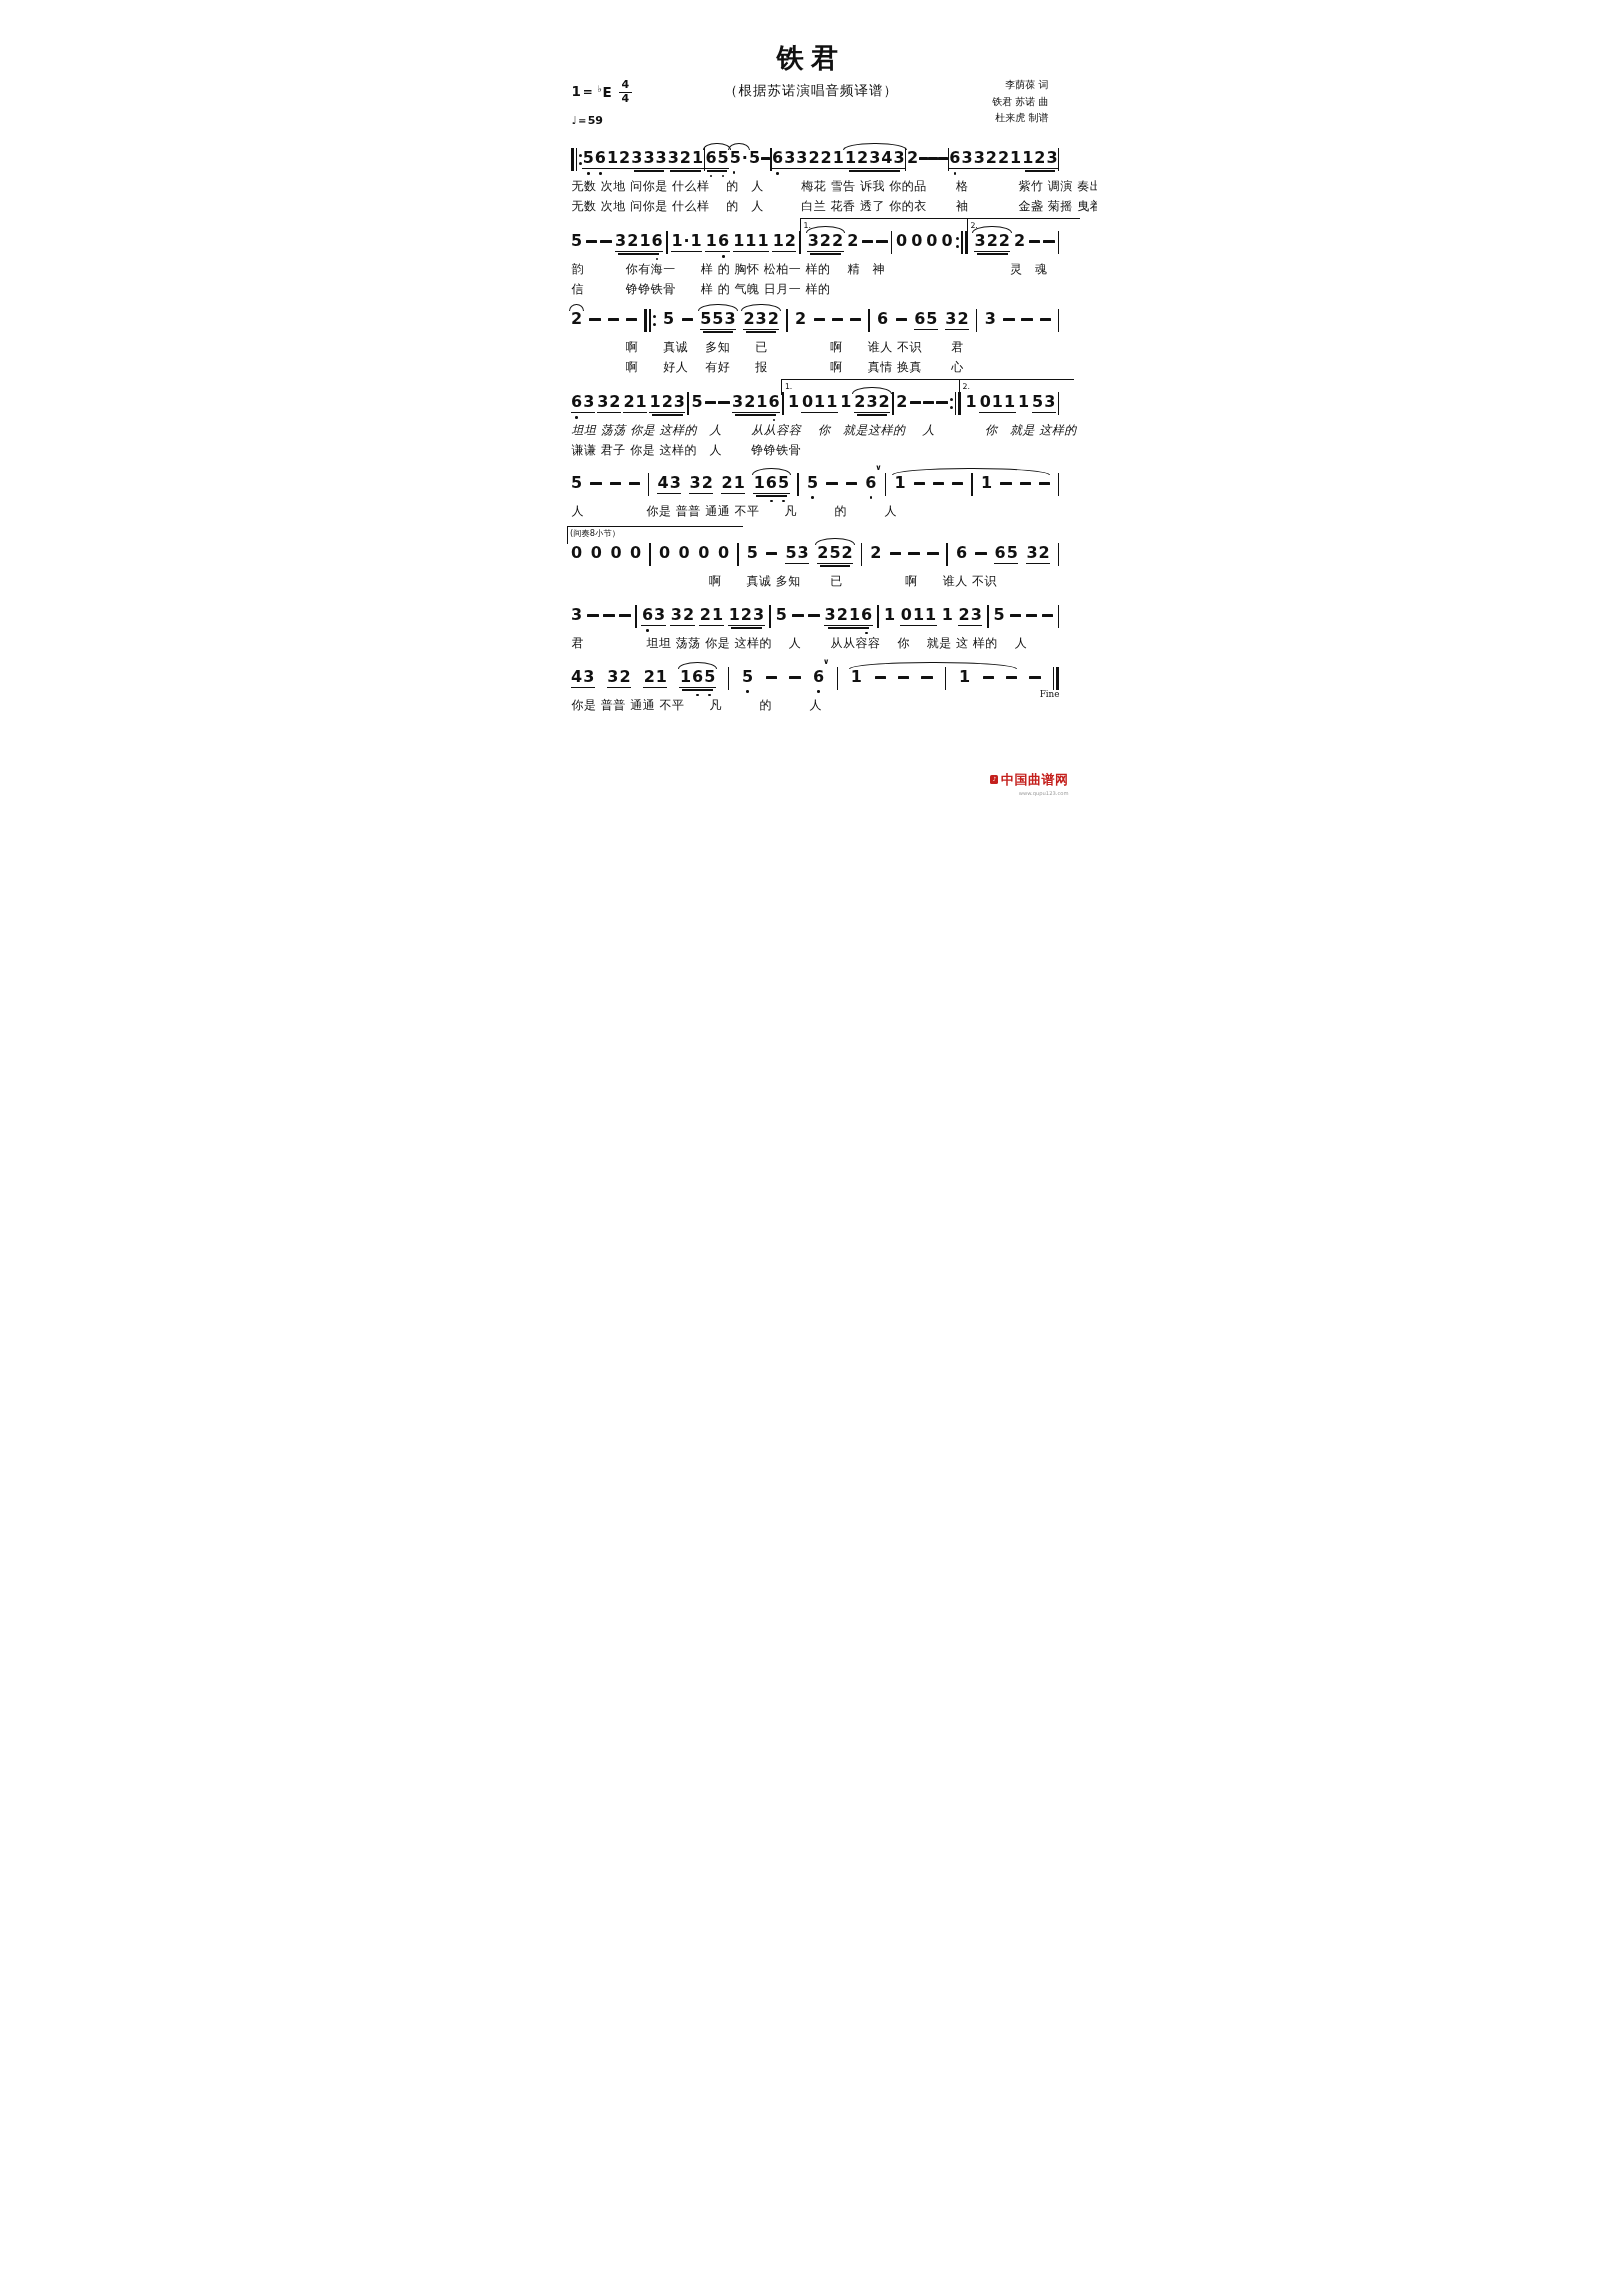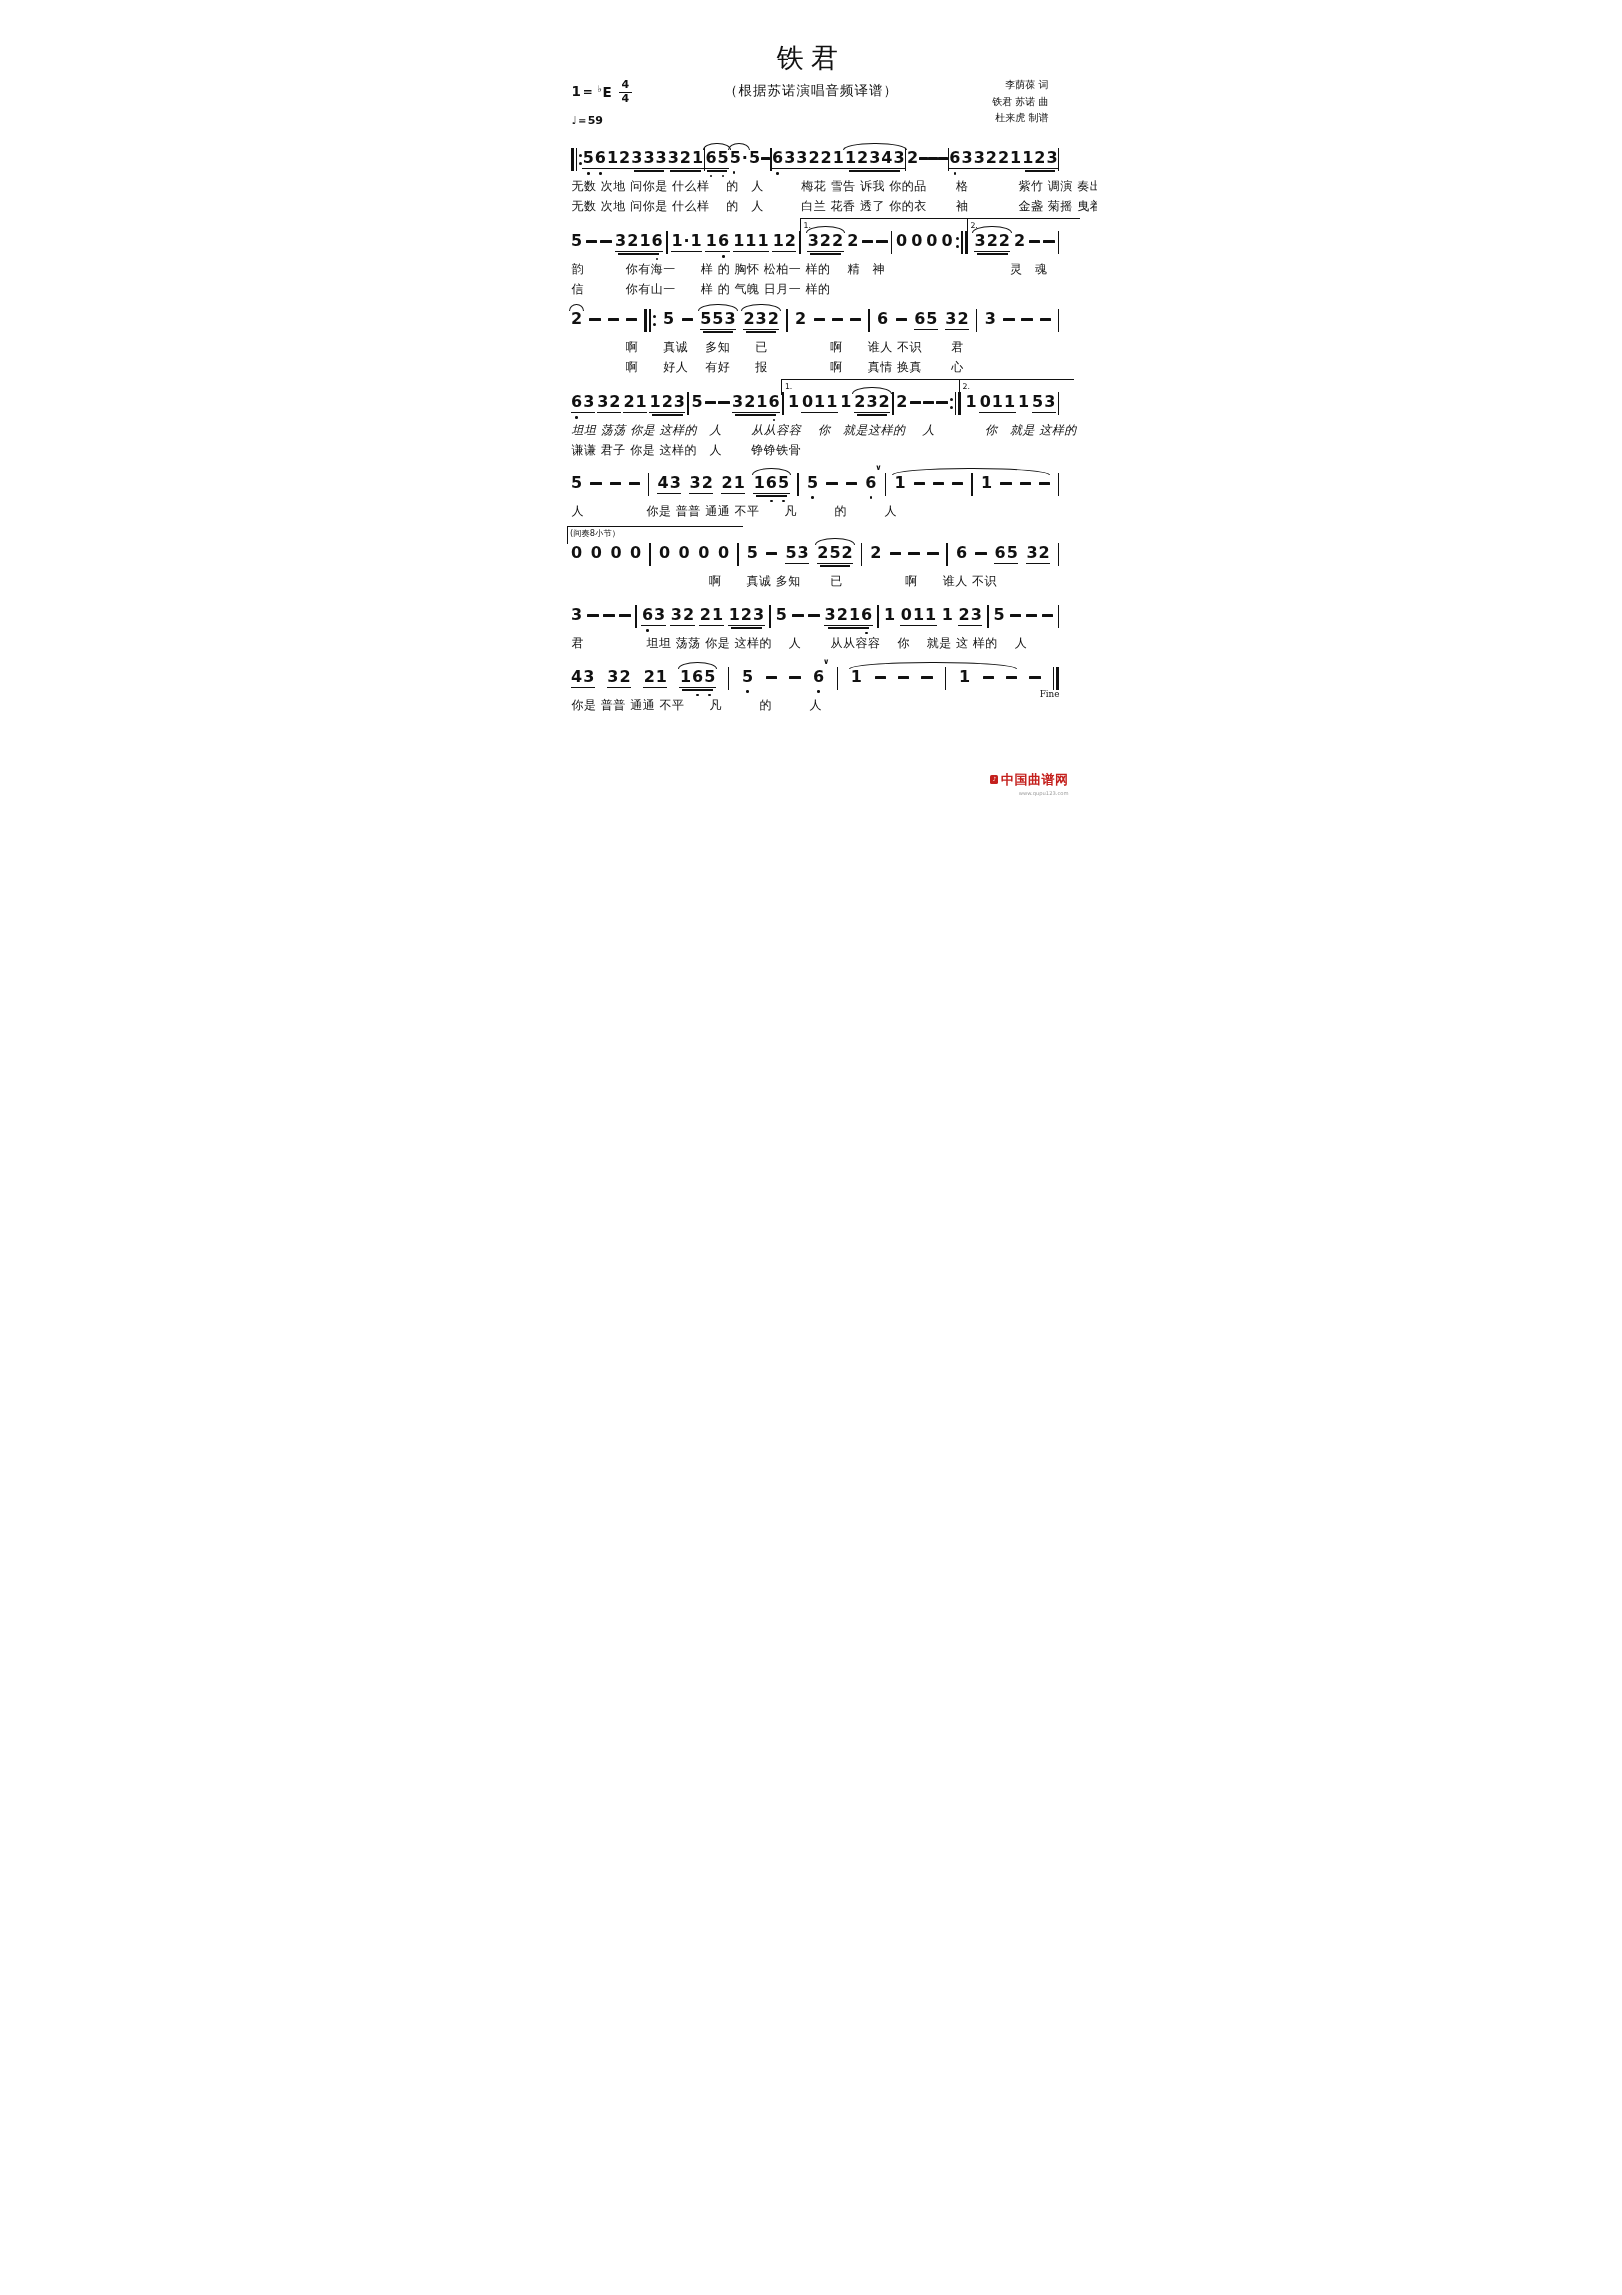--- a/index.html
+++ b/index.html
@@ -1,20 +1,20 @@
 <!DOCTYPE html>
 <html style="font-size:8.3px"><head>
 <meta charset="utf-8">
 <style>
   html,body{margin:0;padding:0;background:#ffffff;}
   .page{position:relative;width:571px;height:808px;margin:0 auto;background:#fff;
         font-family:"DejaVu Sans","Liberation Sans",sans-serif;color:#111;overflow:hidden;}
 
   .title{position:absolute;top:40px;left:0;right:0;text-align:center;
-         font-size:27px;font-weight:400;letter-spacing:7.3px;}
+         font-size:27px;font-weight:700;letter-spacing:7.3px;}
   .subtitle{position:absolute;top:82px;left:0;right:0;text-align:center;
             font-size:13.5px;font-weight:500;letter-spacing:1px;}
 
   .meta{position:absolute;left:46px;top:79px;}
   .key-row{display:flex;align-items:center;font-size:13.5px;font-weight:600;}
   .flat{font-size:9.3px;transform:translateY(-4.2px);display:inline-block;margin:0 0.5px 0 3.1px;}
   .ts{display:inline-flex;flex-direction:column;align-items:center;margin-left:7.3px;
       font-size:11px;font-weight:700;line-height:1.1;}
   .ts .tsn{border-bottom:1.6px solid #111;padding:0 2.6px 0.5px;}
   .ts .tsd{padding-top:0.5px;}
@@ -374,21 +374,21 @@
           <span class="note">
             <span class="txt">
               <i>2</i>
             </span>
           </span>
           <div class="dash"></div>
           <div class="dash"></div>
           <div class="bar"></div>
         </div>
         <div class="lyr" style="top: 37px;">韵　　　 你有海一　　样 的 胸怀 松柏一 样的　 精　神　　　　　　　　　　灵　魂</div>
-        <div class="lyr" style="top: 57px;">信　　　 你有山一　　样 的 气魄 日月一 样的</div>
+        <div class="lyr" style="top: 57px;">信　　　 铮铮铁骨　　样 的 气魄 日月一 样的</div>
       </div>
       <div class="system" style="top: 302px;">
         <div class="notes">
           <span class="note">
             <div class="arc"></div>
             <span class="txt">
               <i>2</i>
             </span>
           </span>
           <div class="dash"></div>

